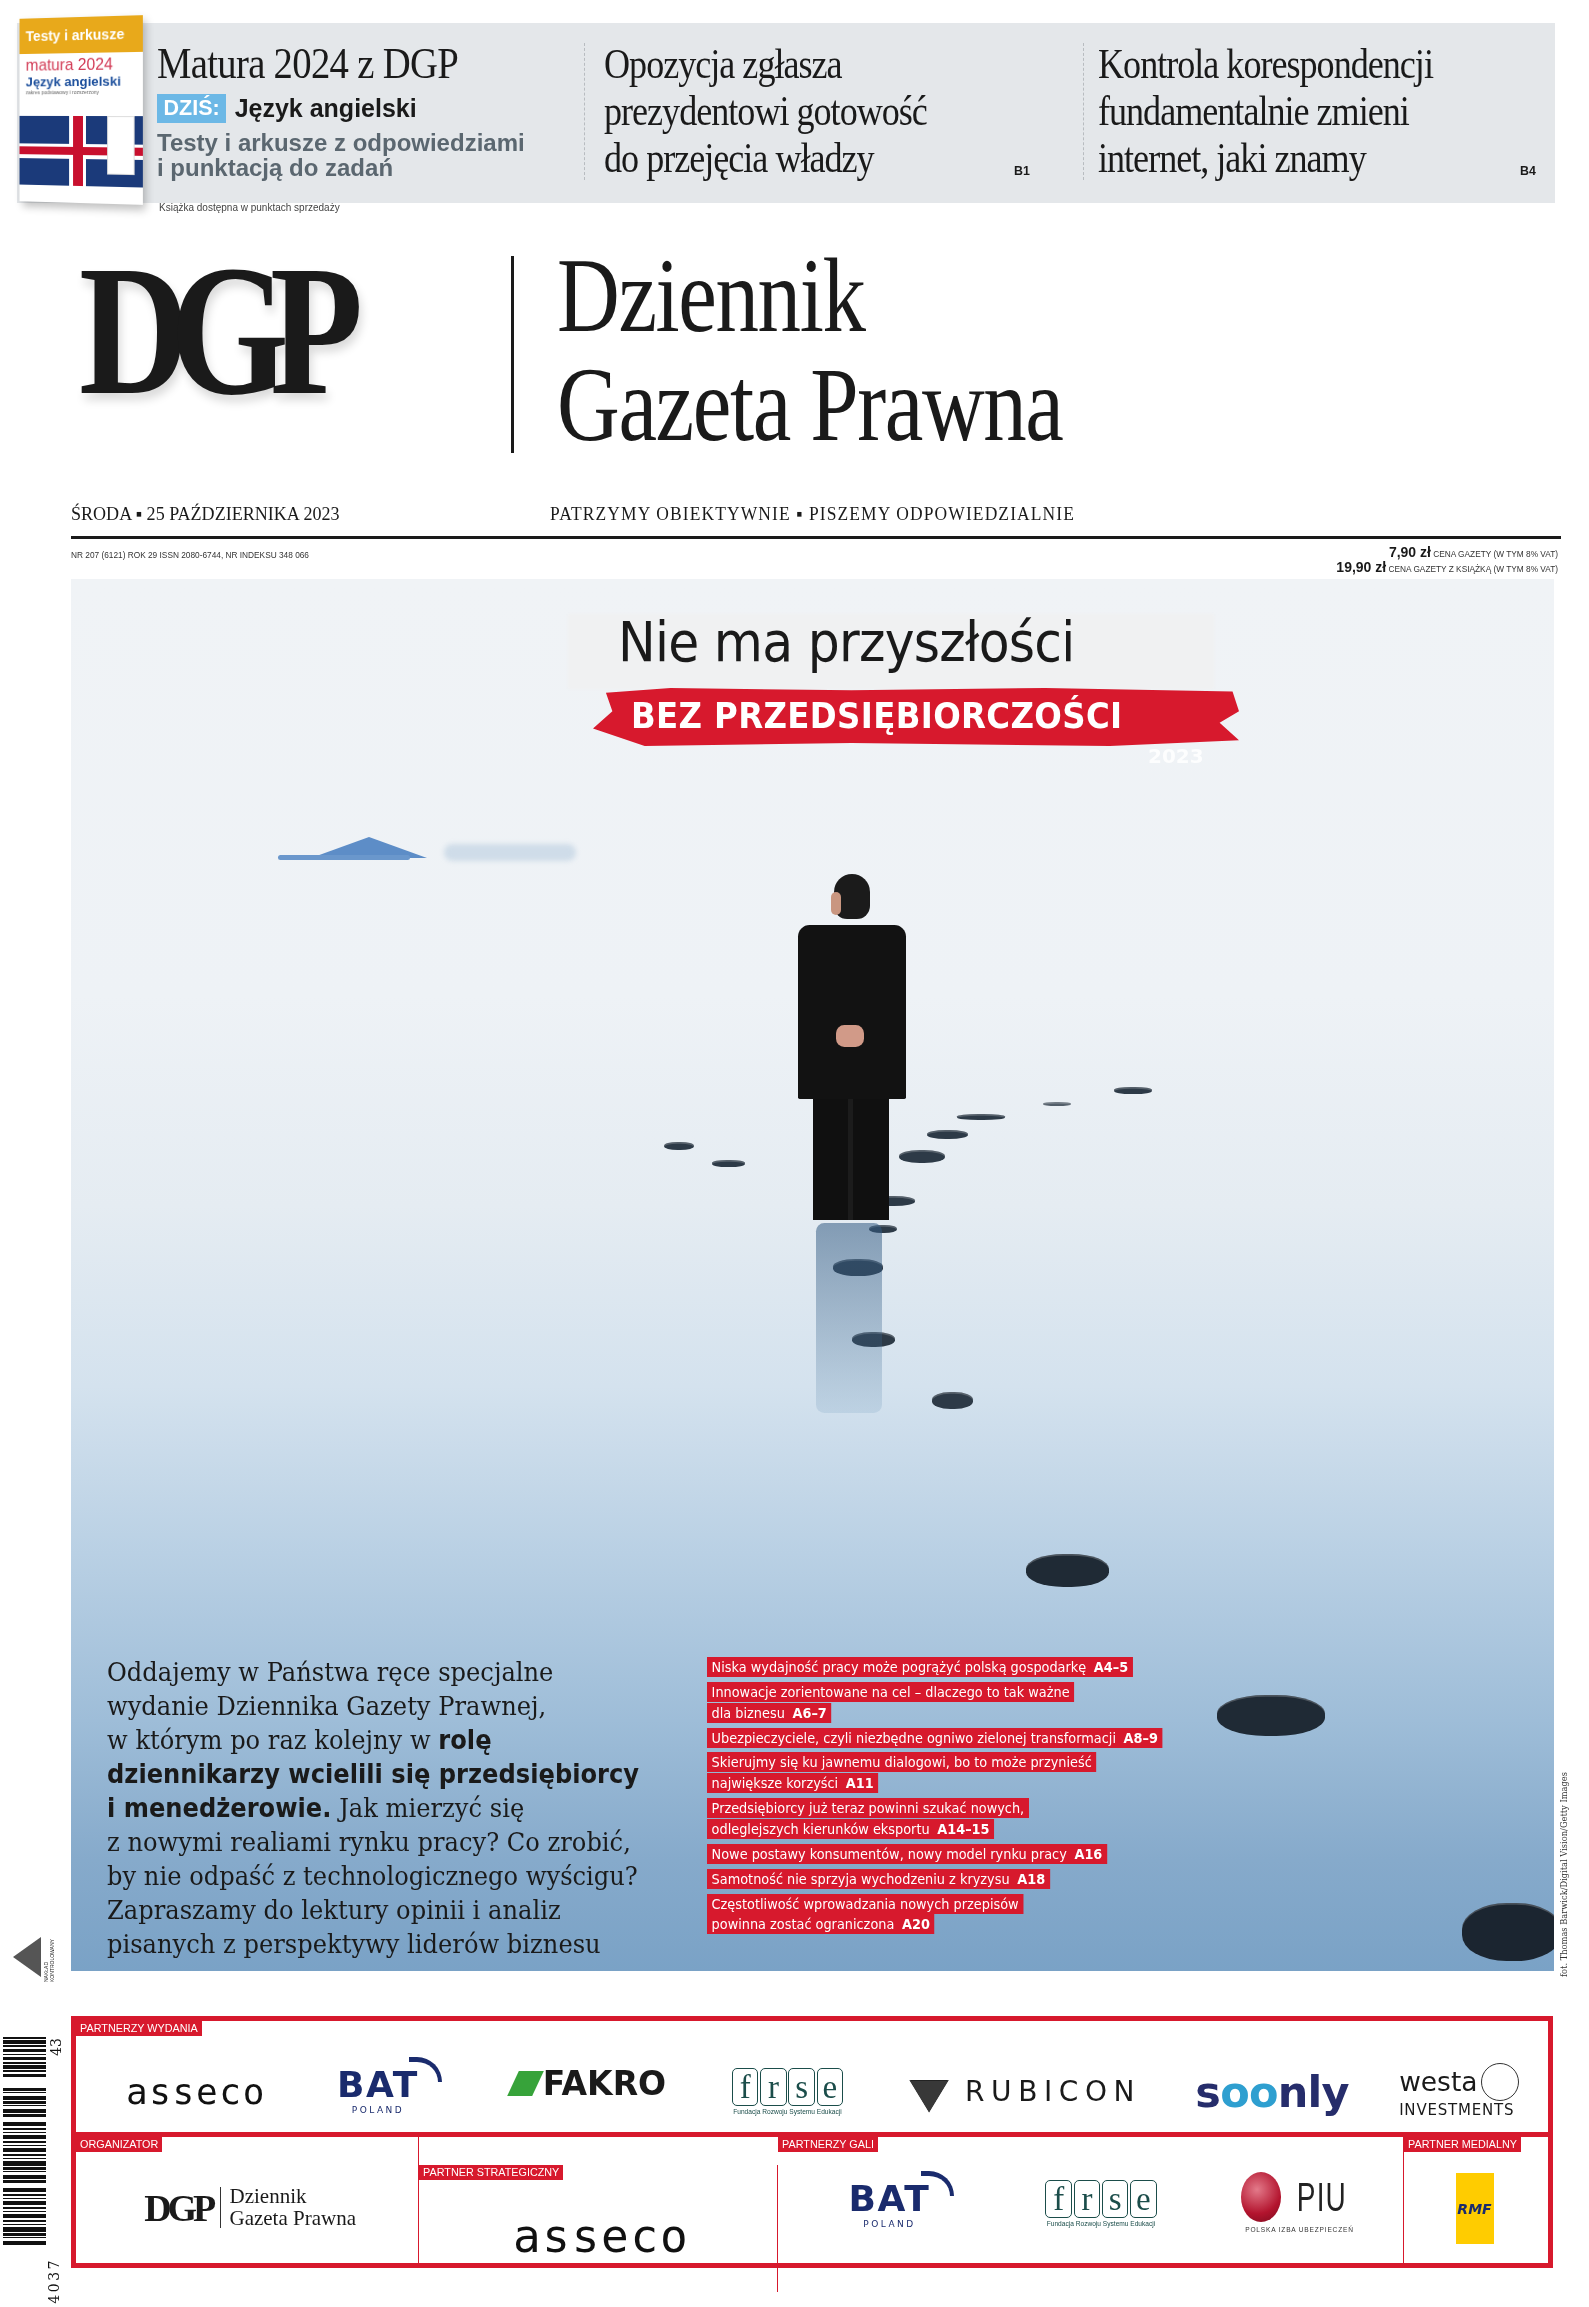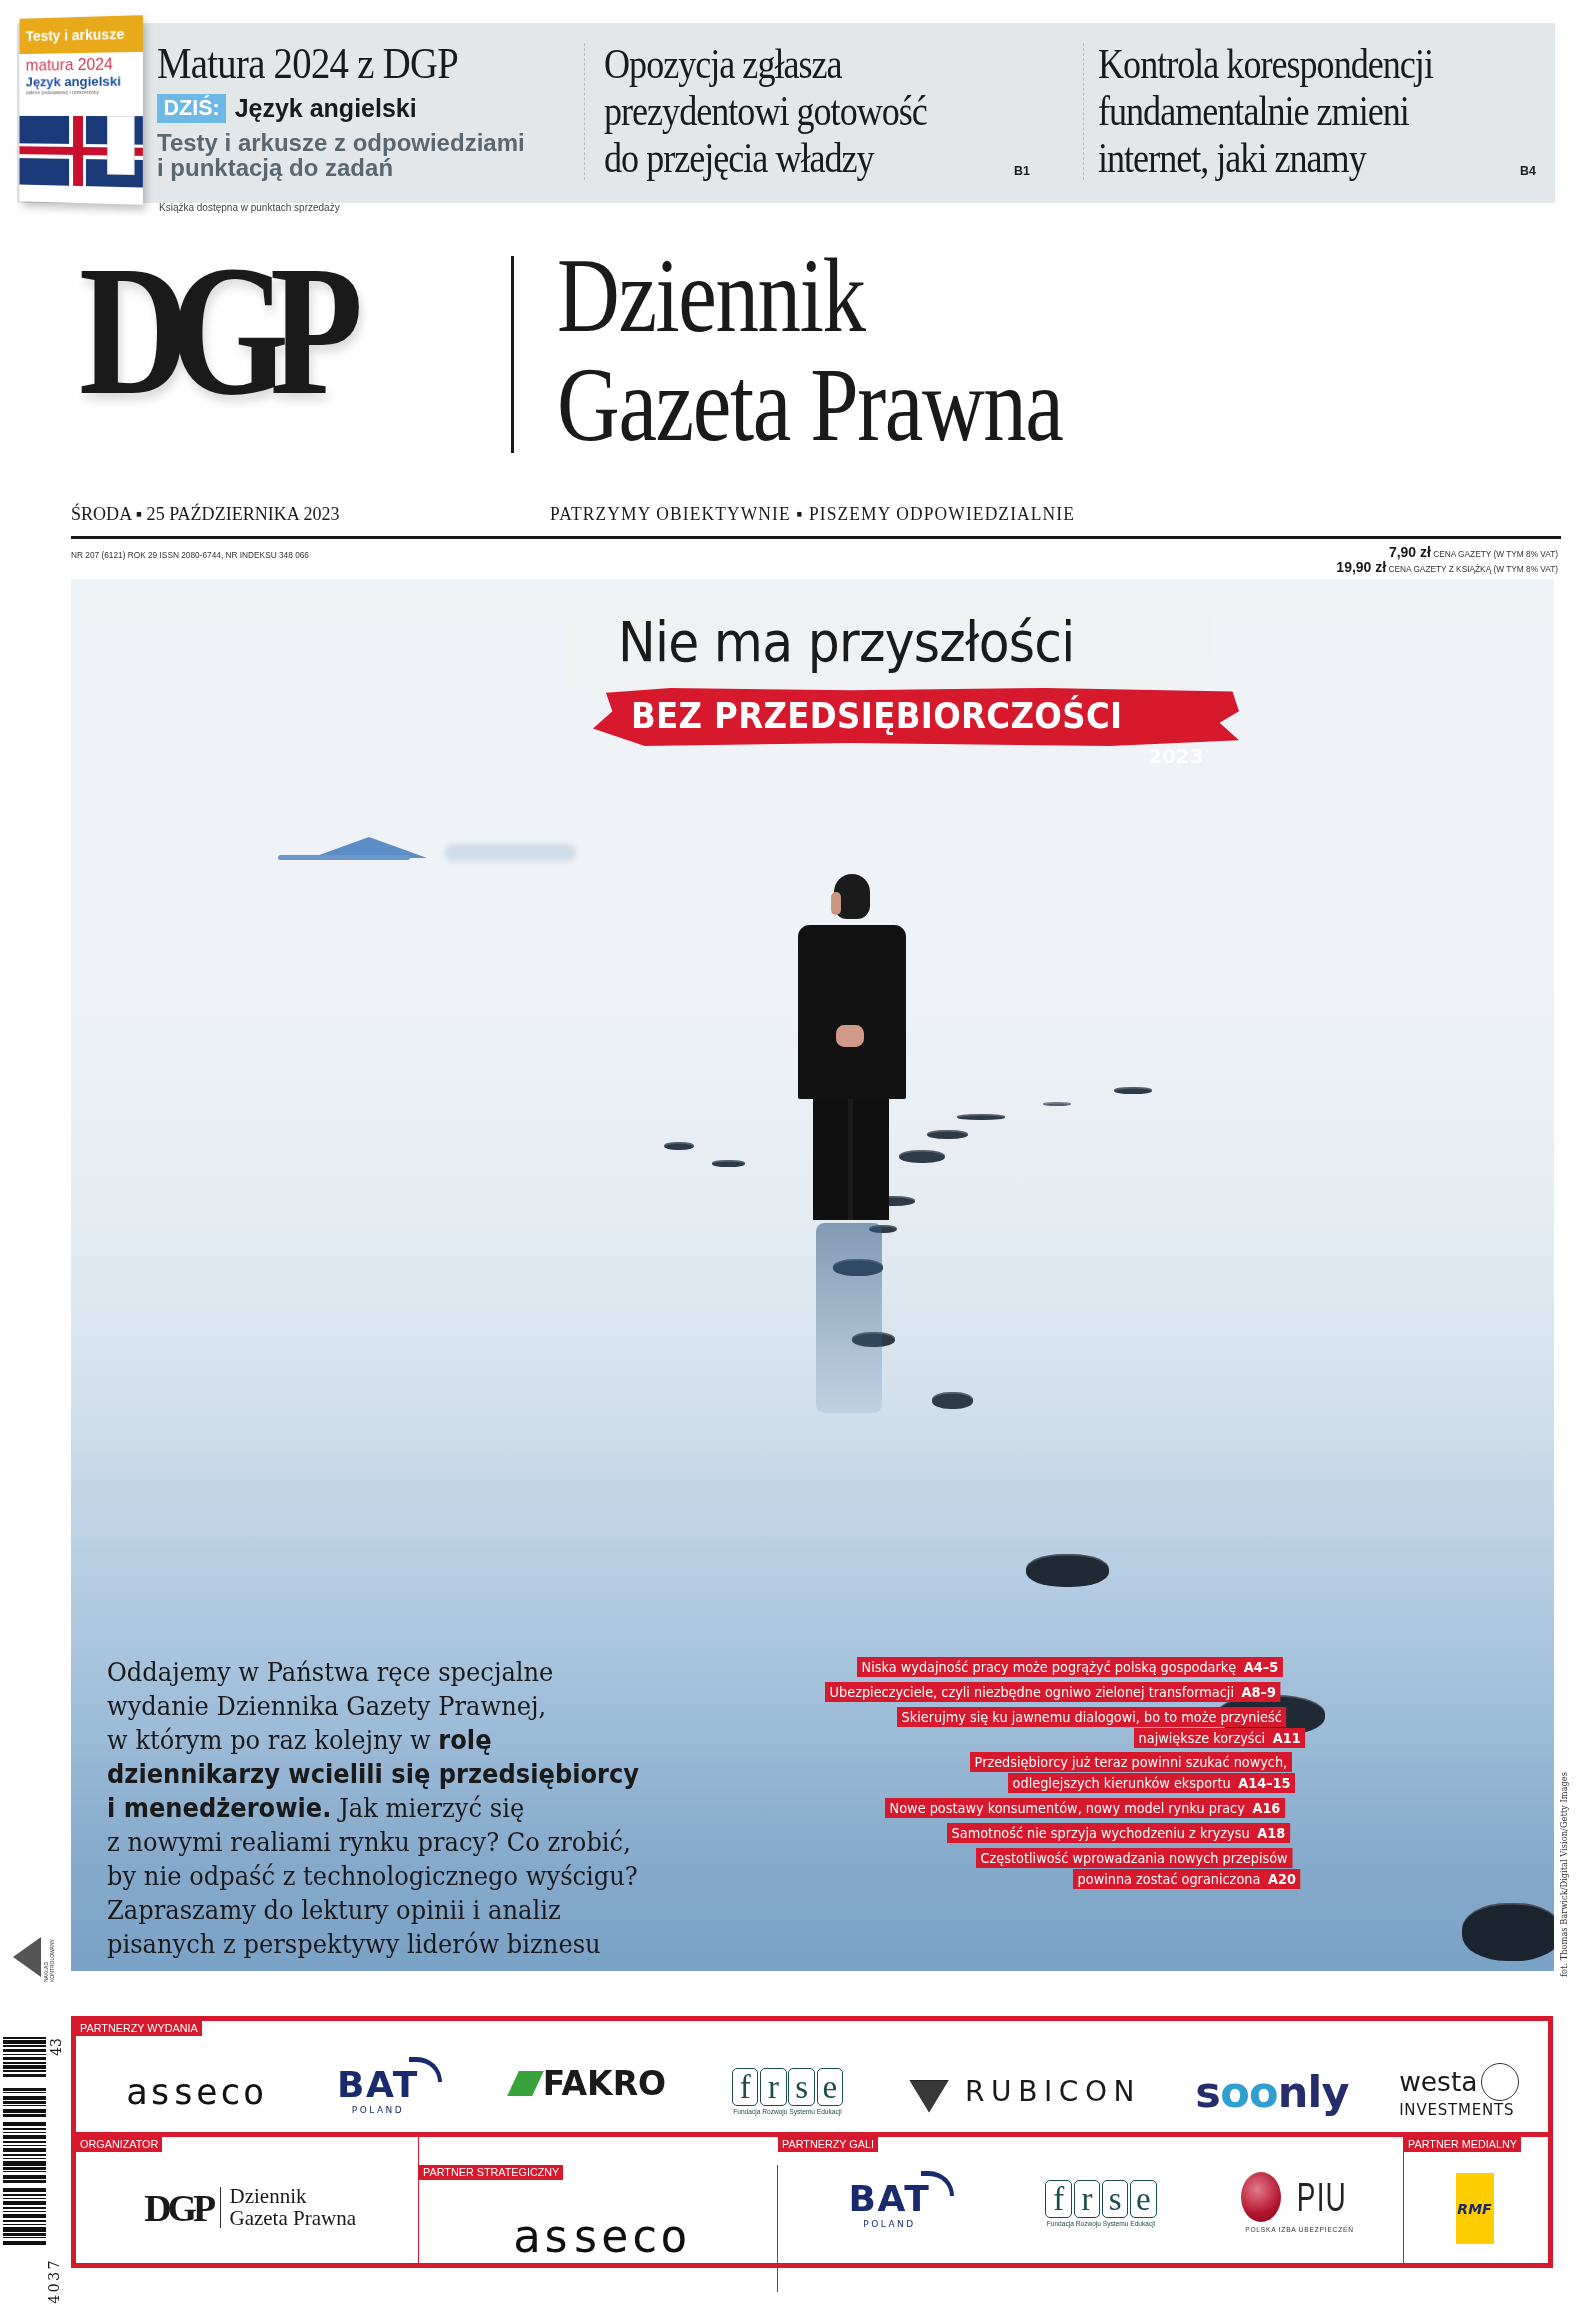--- a/index.html
+++ b/index.html
@@ -72,21 +72,21 @@
   .kicker-year { position: absolute; left: 613px; top: 147px; font-family: "DejaVu Sans", sans-serif; font-weight: bold; font-size: 20px; color: rgba(255,255,255,0.85); }
 
   .headline { position: absolute; left: 36px; top: 642px; font-family: "Liberation Serif", serif; font-size: 84px; line-height: 88px; color: #1a1a1a; letter-spacing: -1.7px; }
   .headline .ln { display: block; transform: scaleX(0.84); transform-origin: left; white-space: nowrap; }
 
   .lead { position: absolute; left: 36px; top: 1076px; width: 546px; font-family: "DejaVu Serif", serif; font-size: 26px; line-height: 34px; color: #1a1a1a; }
   .lead .b { font-family: "DejaVu Sans", sans-serif; font-weight: bold; }
   .lead .ln { display: block; white-space: nowrap; transform: scaleX(0.93); transform-origin: left; }
 
   .toc { position: absolute; left: 636px; top: 1078px; width: 613px; }
-  .toc-item { margin-bottom: 4.1px; text-align: right; }
+  .toc-item { margin-bottom: 4.1px; }
   .toc-line { display: inline-block; background: #d7192d; color: #fff; font-family: "DejaVu Sans", sans-serif; font-size: 14px; line-height: 20px; padding: 0 5px; margin-bottom: 0.8px; white-space: nowrap; transform: scaleX(0.92); transform-origin: left; }
   .toc-ref { font-weight: bold; margin-left: 8.3px; }
   .photo-credit { position: absolute; left: 1559px; top: 1977px; transform: rotate(-90deg); transform-origin: left top; font-family: "DejaVu Serif", serif; font-size: 8.3px; color: #333; white-space: nowrap; }
 
   
   .barcode-wrap { position: absolute; left: 3.3px; top: 2030px; width: 46px; height: 224px; }
   .barcode-main { position: absolute; left: 0; top: 58px; width: 43px; height: 157px;
     background: repeating-linear-gradient(180deg, #111 0 2.5px, #fff 2.5px 4.1px, #111 4.1px 5px, #fff 5px 7.5px, #111 7.5px 11.6px, #fff 11.6px 13.2px); }
   .barcode-addon { position: absolute; left: 0; top: 6.6px; width: 43px; height: 41px;
     background: repeating-linear-gradient(180deg, #111 0 1.7px, #fff 1.7px 3.3px, #111 3.3px 6.6px, #fff 6.6px 8.3px); }
@@ -258,20 +258,24 @@
     <span class="ln">by nie odpaść z technologicznego wyścigu?</span>
     <span class="ln">Zapraszamy do lektury opinii i analiz</span>
     <span class="ln">pisanych z perspektywy liderów biznesu</span>
   </div>
 
   <div class="toc">
     <div class="toc-item">
       <span class="toc-line"><span>Niska wydajność pracy może pogrążyć polską gospodarkę</span><span class="toc-ref">A4–5</span></span>
     </div>
     <div class="toc-item">
+      <span class="toc-line"><span>Innowacje zorientowane na cel – dlaczego to tak ważne</span></span><br>
+      <span class="toc-line"><span>dla biznesu</span><span class="toc-ref">A6–7</span></span>
+    </div>
+    <div class="toc-item">
       <span class="toc-line"><span>Ubezpieczyciele, czyli niezbędne ogniwo zielonej transformacji</span><span class="toc-ref">A8–9</span></span>
     </div>
     <div class="toc-item">
       <span class="toc-line"><span>Skierujmy się ku jawnemu dialogowi, bo to może przynieść</span></span><br>
       <span class="toc-line"><span>największe korzyści</span><span class="toc-ref">A11</span></span>
     </div>
     <div class="toc-item">
       <span class="toc-line"><span>Przedsiębiorcy już teraz powinni szukać nowych,</span></span><br>
       <span class="toc-line"><span>odleglejszych kierunków eksportu</span><span class="toc-ref">A14–15</span></span>
     </div>

